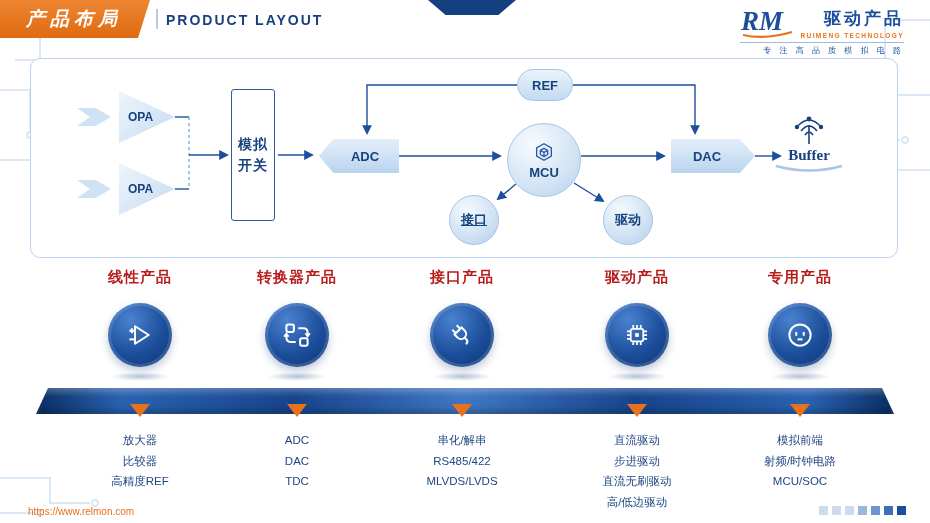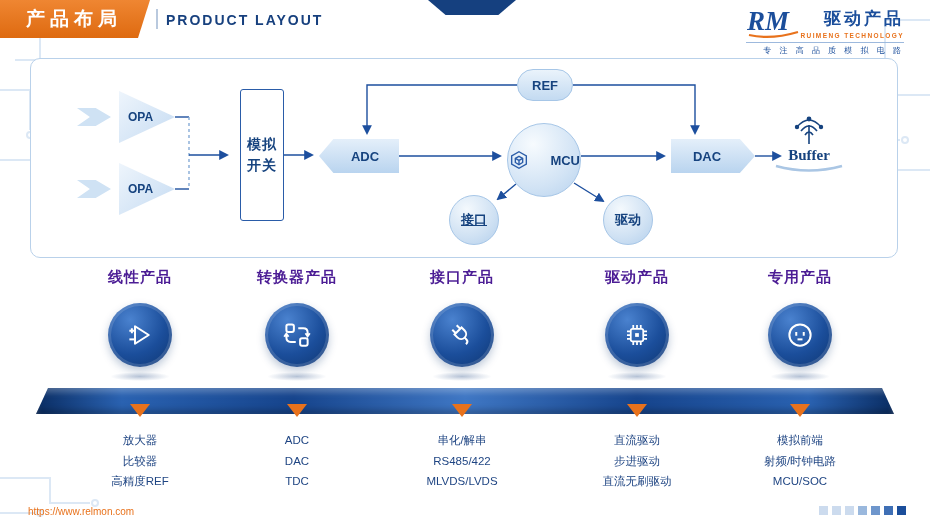--- a/index.html
+++ b/index.html
@@ -11,72 +11,72 @@
   .deco-a { left:0; top:58; }
   .deco-b { right:0; top:228; }
   .deco-c { left:0; bottom:0; }
 
   
   .title-band { position:absolute; left:0; top:0; width:150px; height:38px; z-index:2;
     background:linear-gradient(180deg,#ef8632,#de6a10);
     clip-path:polygon(0 0, 100% 0, calc(100% - 12px) 100%, 0 100%);
     display:flex; align-items:center; padding-left:26px;
     font-family:"Liberation Serif", serif; font-weight:bold; font-size:19px;
-    color:#ffffff; letter-spacing:5px; }
+    color:#ffffff; letter-spacing:5px;font-style:italic; }
   .title-sep { position:absolute; left:156px; top:9px; width:2px; height:20px; background:#b9c9de; z-index:2; }
   .title-en { position:absolute; left:166px; top:12px; font-size:14px; font-weight:bold;
     color:#17407e; letter-spacing:2px; z-index:2; }
   .top-shape { position:absolute; left:428px; top:0; width:88px; height:15px; background:#15407f;
     clip-path:polygon(0 0, 100% 0, 80% 100%, 20% 100%); z-index:2; }
 
   .brand { position:absolute; right:26px; top:5px; z-index:2; text-align:right; }
-  .brand-row { display:flex; align-items:flex-end; justify-content:flex-end; }
+  .brand-row { display:flex; align-items:flex-end; justify-content:flex-end; gap:6px; }
   .brand-cn { font-size:17px; font-weight:bold; color:#1b4e9b; letter-spacing:3px; }
   .brand-en { font-size:6.5px; font-weight:bold; color:#e8721c; letter-spacing:1.4px; margin-top:2px; }
   .brand-slogan { margin-top:3px; padding-top:2px; border-top:1px solid #9db9dd;
     font-size:8px; color:#1b4e9b; letter-spacing:3px; }
 
   
   .diagram { position:absolute; left:30px; top:58px; width:868px; height:200px;
     border:1px solid #b9d1ea; border-radius:10px; background:#fff; z-index:1; }
   .diagram .connectors { position:absolute; left:0; top:0; }
   .dblock { position:absolute; color:#16437f; font-weight:bold; }
   .chev { position:absolute; width:34px; height:18px; background:#cfe2f4;
     clip-path:polygon(0 0, 55% 0, 100% 50%, 55% 100%, 0 100%, 38% 50%); }
   .chev1 { left:46px; top:49px; } .chev2 { left:46px; top:121px; }
   .opa { width:56px; height:52px; background:linear-gradient(135deg,#eef5fc,#c5dbf2);
     clip-path:polygon(0 0, 0 100%, 100% 50%); display:flex; align-items:center;
     padding-left:9px; font-size:12px; filter:drop-shadow(0 0 1px #7da4d2); }
   .opa1 { left:88px; top:32px; } .opa2 { left:88px; top:104px; }
-  .switch-box { left:209px; top:30px; width:44px; height:132px; background:#fff;
+  .switch-box { left:200px; top:30px; width:44px; height:132px; background:#fff;
     border:1.5px solid #2a5ca8; border-radius:3px; display:flex; align-items:center; justify-content:center; }
   .switch-box span { display:block; width:32px; text-align:center; font-size:14px; line-height:1.5; letter-spacing:1px; }
   .flow { display:flex; align-items:center; justify-content:center; font-size:13px;
     background:linear-gradient(180deg,#e4effa,#b9d4ef); }
   .adc { left:288px; top:80px; width:80px; height:34px;
     clip-path:polygon(0 50%, 18% 0, 100% 0, 100% 100%, 18% 100%); padding-left:12px; }
   .dac { left:640px; top:80px; width:84px; height:34px;
     clip-path:polygon(0 0, 82% 0, 100% 50%, 82% 100%, 0 100%); padding-right:12px; }
   .ref { left:486px; top:10px; width:56px; height:32px; border-radius:16px;
     background:linear-gradient(180deg,#eaf3fb,#c3daf1); border:1px solid #a6c6e7;
     display:flex; align-items:center; justify-content:center; font-size:13px; }
   .mcu { left:476px; top:64px; width:74px; height:74px; border-radius:50%;
     background:radial-gradient(circle at 35% 28%, #f7fbfe, #d3e4f5 60%, #b7d2ee);
-    border:1px solid #a6c6e7; display:flex; flex-direction:row; align-items:center;
-    justify-content:space-between; gap:2px; font-size:13px; }
+    border:1px solid #a6c6e7; display:flex; flex-direction:column; align-items:center;
+    justify-content:center; gap:2px; font-size:13px; }
   .node { width:50px; height:50px; border-radius:50%;
     background:radial-gradient(circle at 35% 28%, #f4f9fd, #cfe1f3 60%, #b3cfec);
     border:1px solid #a6c6e7; display:flex; align-items:center; justify-content:center; font-size:13px; }
   .iface { left:418px; top:136px;text-decoration:underline; } .drive { left:572px; top:136px; }
   .buffer { left:732px; top:54px; width:92px; display:flex; flex-direction:column; align-items:center; }
   .buffer-label { font-family:"Liberation Serif", serif; font-size:15px; font-weight:bold; color:#16437f; }
 
   
   .cat-label { position:absolute; top:268px; width:160px; text-align:center; z-index:1;
-    font-size:15px; font-weight:bold; color:#4c1d95; letter-spacing:1px; }
+    font-size:15px; font-weight:bold; color:#b91c1c; letter-spacing:1px; }
   .cl1{left:60px;} .cl2{left:217px;} .cl3{left:382px;} .cl4{left:557px;} .cl5{left:720px;}
   .cat-circle { position:absolute; top:303px; width:64px; height:64px; border-radius:50%; z-index:1;
     background:radial-gradient(circle at 35% 26%, #4a82cf, #1b4e9b 55%, #0e3570);
     box-shadow:inset 0 0 0 3px rgba(255,255,255,0.14), 0 4px 8px rgba(20,60,120,0.28);
     display:flex; align-items:center; justify-content:center; }
   .cc1{left:108px;} .cc2{left:265px;} .cc3{left:430px;} .cc4{left:605px;} .cc5{left:768px;}
   .cat-shadow { position:absolute; top:372px; width:60px; height:9px; border-radius:50%; z-index:1;
     background:radial-gradient(ellipse at center, rgba(23,64,126,0.30), rgba(23,64,126,0) 70%); }
   .cs1{left:110px;} .cs2{left:267px;} .cs3{left:432px;} .cs4{left:607px;} .cs5{left:770px;}
 
@@ -306,20 +306,21 @@
   </div>
   <div class="cat-list li3">
     <div>串化/解串</div>
     <div>RS485/422</div>
     <div>MLVDS/LVDS</div>
   </div>
   <div class="cat-list li4">
     <div>直流驱动</div>
     <div>步进驱动</div>
     <div>直流无刷驱动</div>
+    <div>高/低边驱动</div>
   </div>
   <div class="cat-list li5">
     <div>模拟前端</div>
     <div>射频/时钟电路</div>
     <div>MCU/SOC</div>
   </div>
 
   <a class="site-link" href="#">https://www.relmon.com</a>
   <div class="squares">
     <div style="background:#ccdbee"></div>

